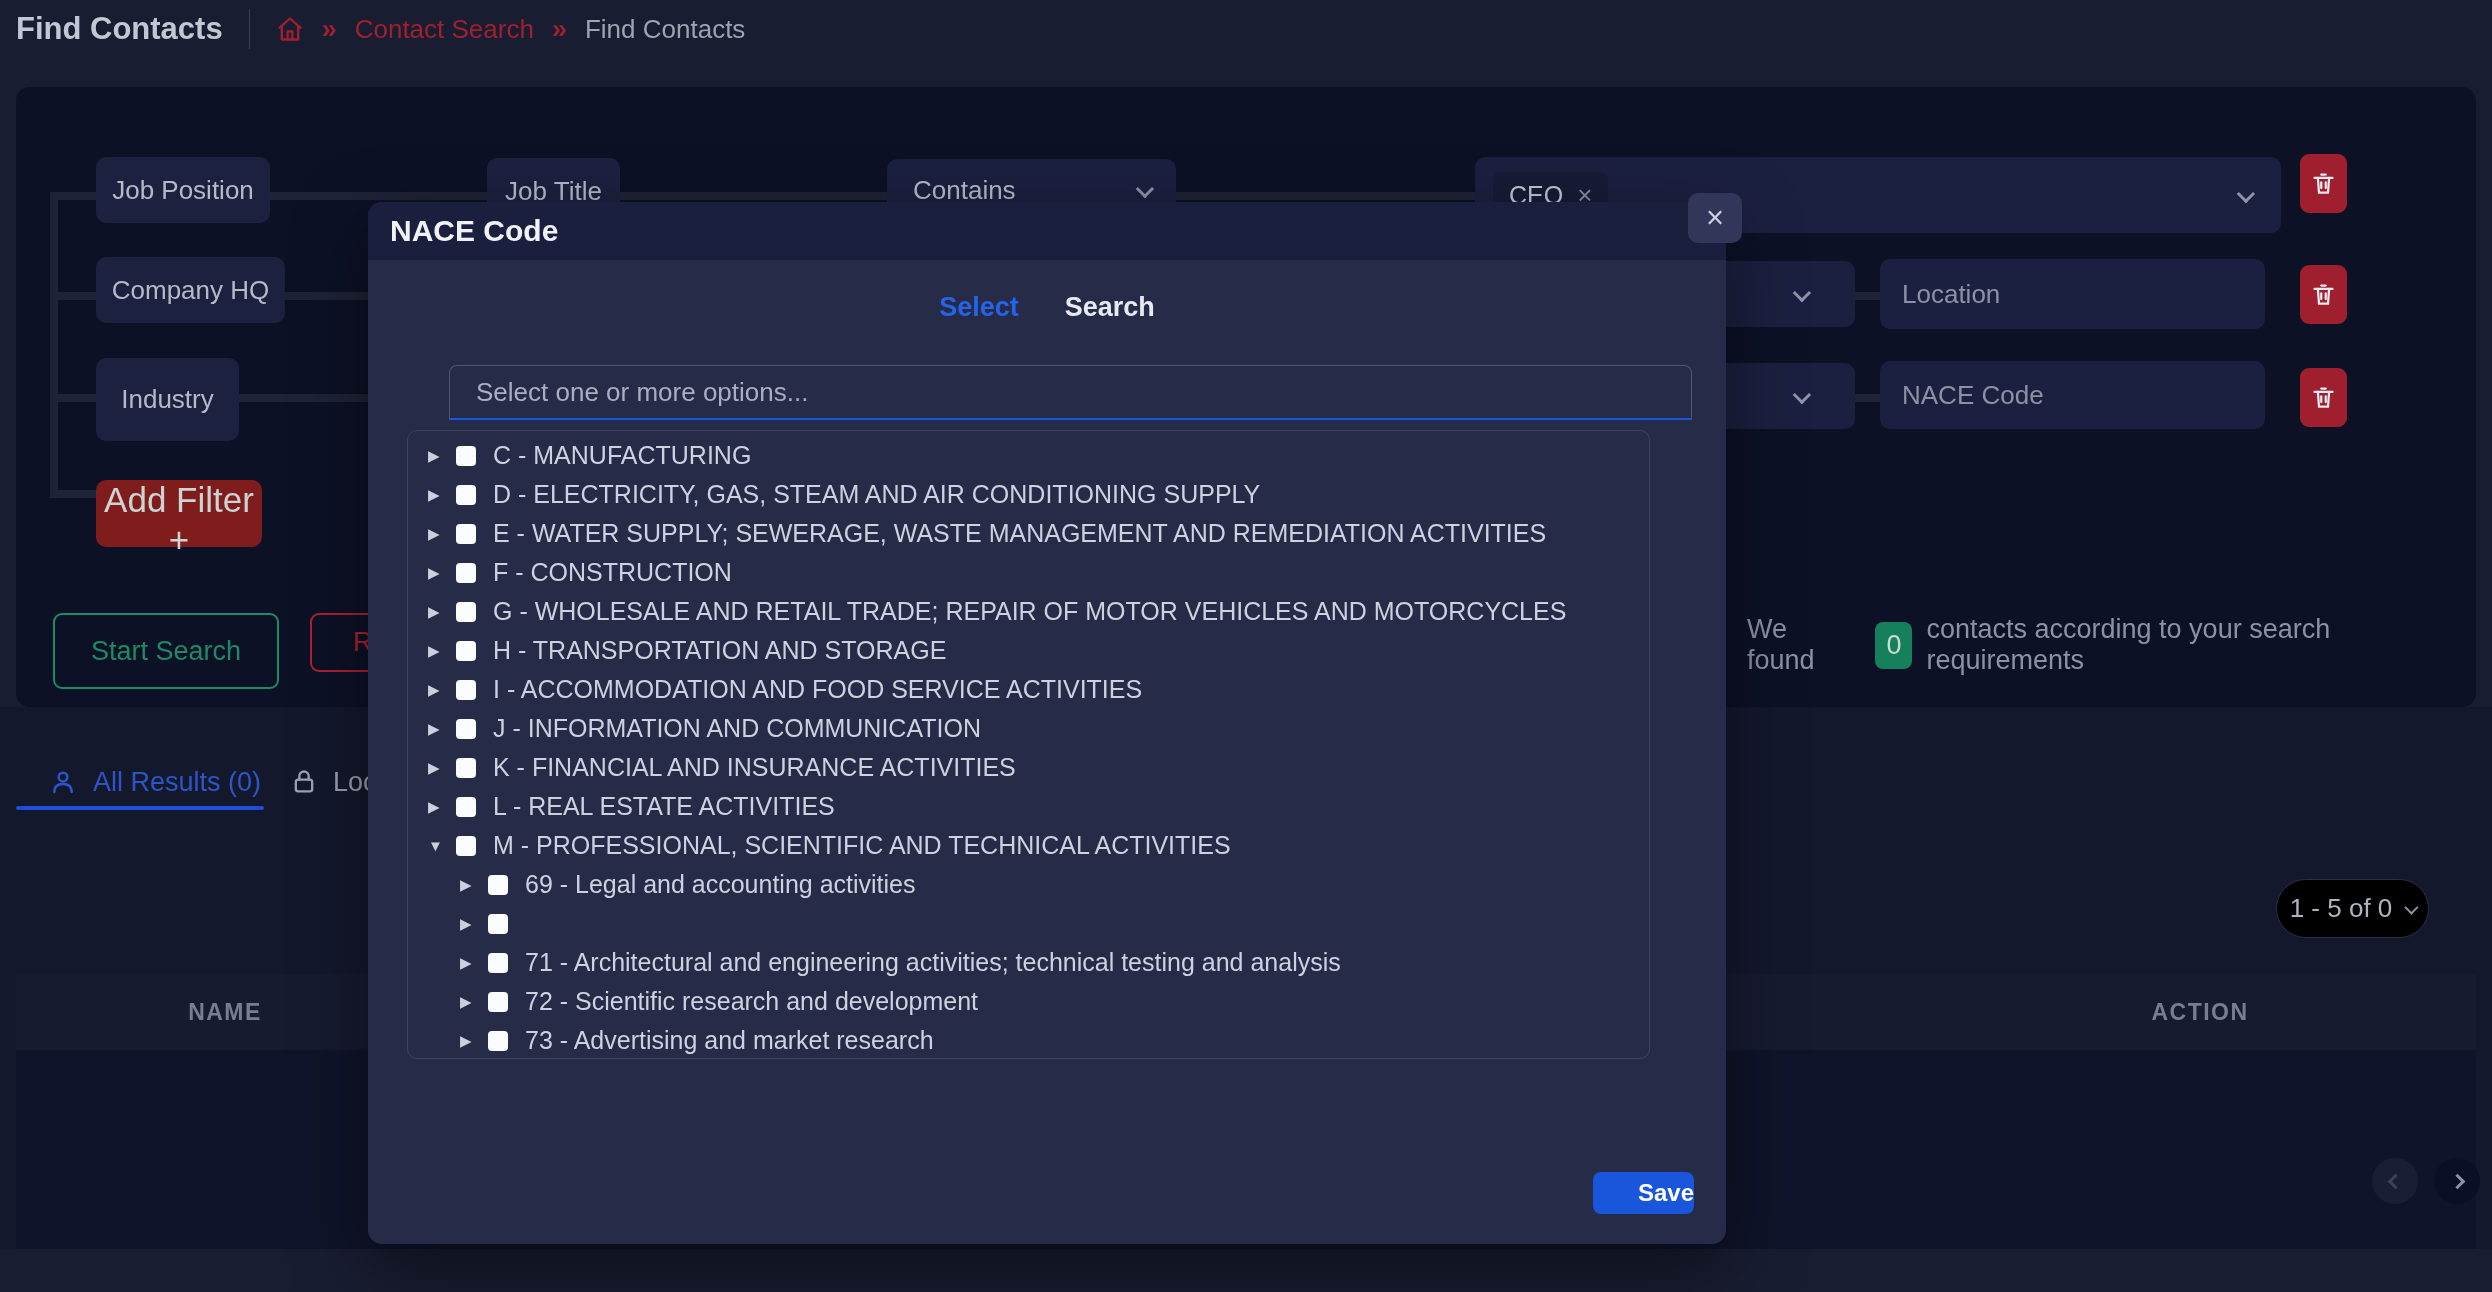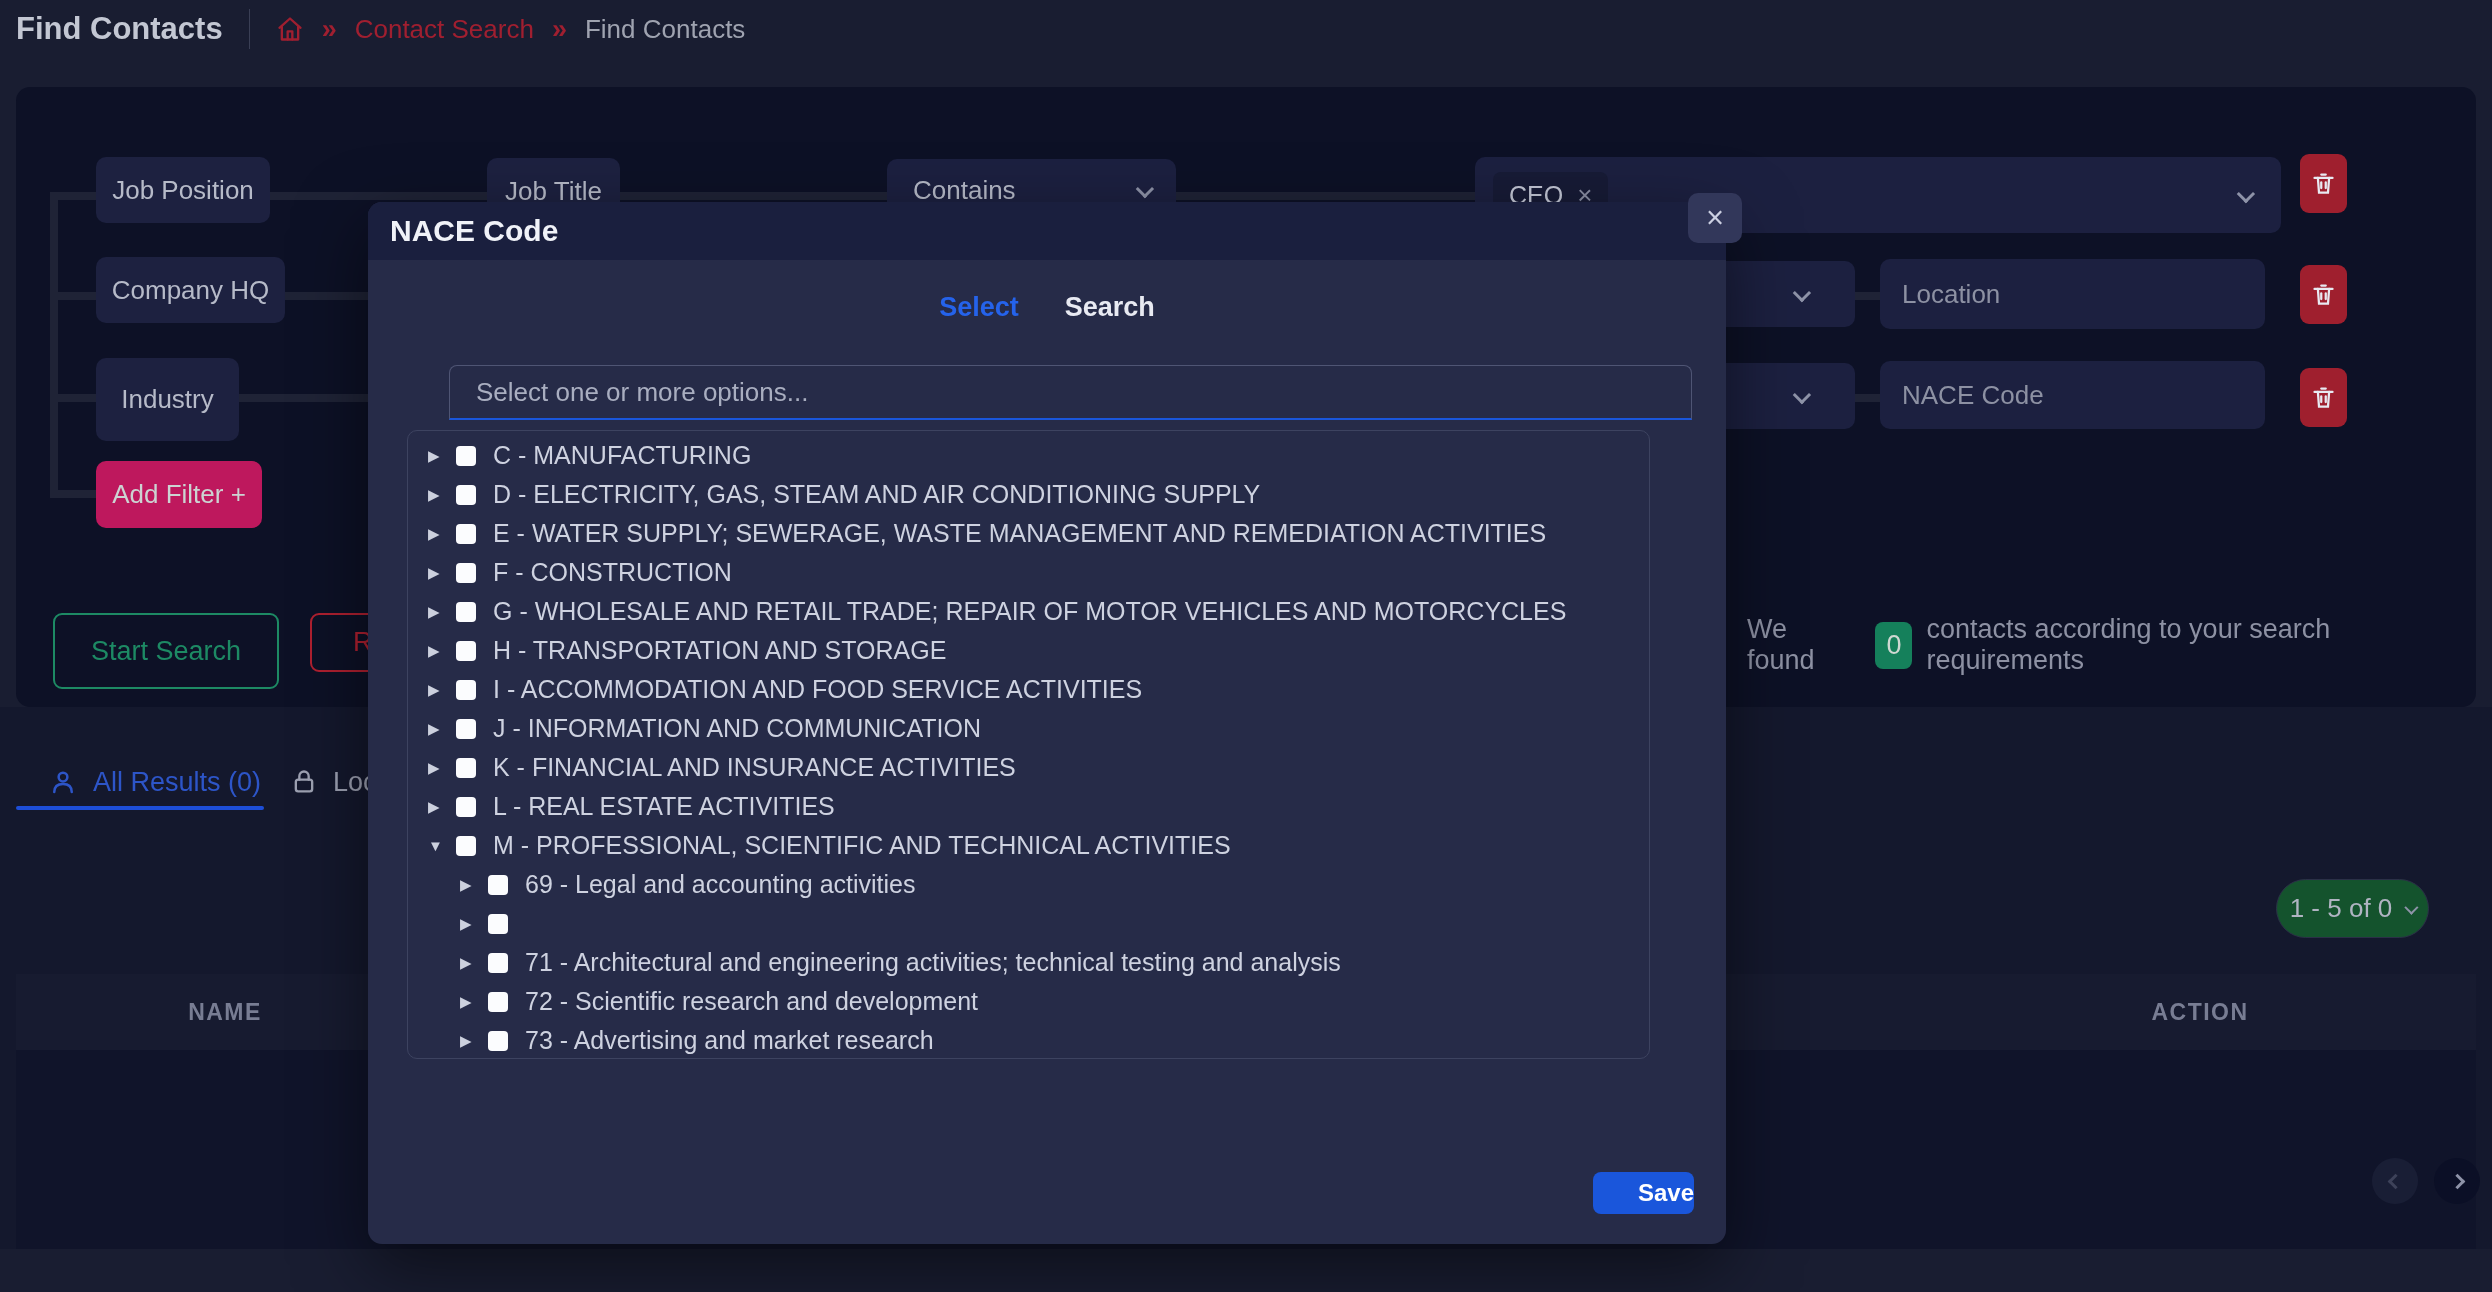--- a/index.html
+++ b/index.html
@@ -37,33 +37,33 @@
   .chev-right { transform:rotate(-45deg); }
   .field { position:absolute; background:#1c2040; border-radius:10px; display:flex; align-items:center; padding-left:18px; }
   .tag { background:#171b36; border-radius:8px; height:46px; display:flex; align-items:center; gap:14px; padding:0 16px; font-size:25px; color:#c3c7d6; }
   .tag .x { color:#8a8ea3; font-size:26px; }
   .txtinput {
     position:absolute; background:#1c2040; border:none; border-radius:10px; color:#c5c9d6;
     font-size:26px; padding-left:22px; font-family:inherit; outline:none;
   }
   .txtinput::placeholder { color:#8d91a3; }
   .trash { position:absolute; width:47px; height:59px; background:#9f1f2e; border:none; border-radius:9px; display:flex; align-items:center; justify-content:center; cursor:pointer; }
-  .btn-green { position:absolute; background:#be185d; border:none; border-radius:10px; color:#ccd3d2; font-size:26px; cursor:pointer; }
+  .btn-green { position:absolute; background:#7f1d1d; border:none; border-radius:10px; color:#ccd3d2; font-size:35px; cursor:pointer;margin-top:19px; }
   .btn-outline-green { position:absolute; background:transparent; border:2px solid #1d8a64; border-radius:9px; color:#1d8a64; font-size:27px; cursor:pointer; }
   .btn-outline-red { position:absolute; background:transparent; border:2px solid #b02030; border-radius:9px; color:#b02030; font-size:27px; cursor:pointer; text-align:left; padding-left:41px; overflow:hidden; }
   .results { left:1747px; top:616px; height:58px; display:flex; align-items:center; gap:14px; font-size:27px; color:#8d91a3; }
   .badge0 { background:#15805b; color:#cfd8d2; border-radius:8px; padding:8px 11px; font-size:27px; }
 
   
   .section { left:0; top:707px; width:2492px; height:542px; background:#14182d; }
   .tab { position:absolute; display:flex; align-items:center; gap:15px; font-size:27px; }
   .tab-active { color:#2d55c8; }
   .tab-idle { color:#9da1b2; overflow:hidden; }
   .tab-underline { left:16px; top:806px; width:248px; height:4px; background:#1d4ed8; border-radius:2px; }
-  .pill { left:2276px; top:879px; width:153px; height:59px; background:#14532d; border:1px solid #2b3047; border-radius:30px;
+  .pill { left:2276px; top:879px; width:153px; height:59px; background:#000000; border:1px solid #2b3047; border-radius:30px;
           display:flex; align-items:center; justify-content:center; gap:13px; color:#b0b4c2; font-size:26px; cursor:pointer; }
   .thead { left:16px; top:974px; width:2460px; height:76px; background:#171b30; }
   .th { position:absolute; top:0; height:76px; line-height:76px; text-align:center; font-size:23px; font-weight:bold; letter-spacing:1.5px; color:#787d93; }
   .tbody { left:16px; top:1050px; width:2460px; height:199px; background:#10142a; }
   .pgbtn { position:absolute; width:46px; height:46px; border-radius:50%; border:none; display:flex; align-items:center; justify-content:center; cursor:pointer; }
   .pgbtn .chev { width:11px; height:11px; }
   .pg-prev { background:#232841; opacity:.5; }
   .pg-next { background:#0b0f26; }
 
   

